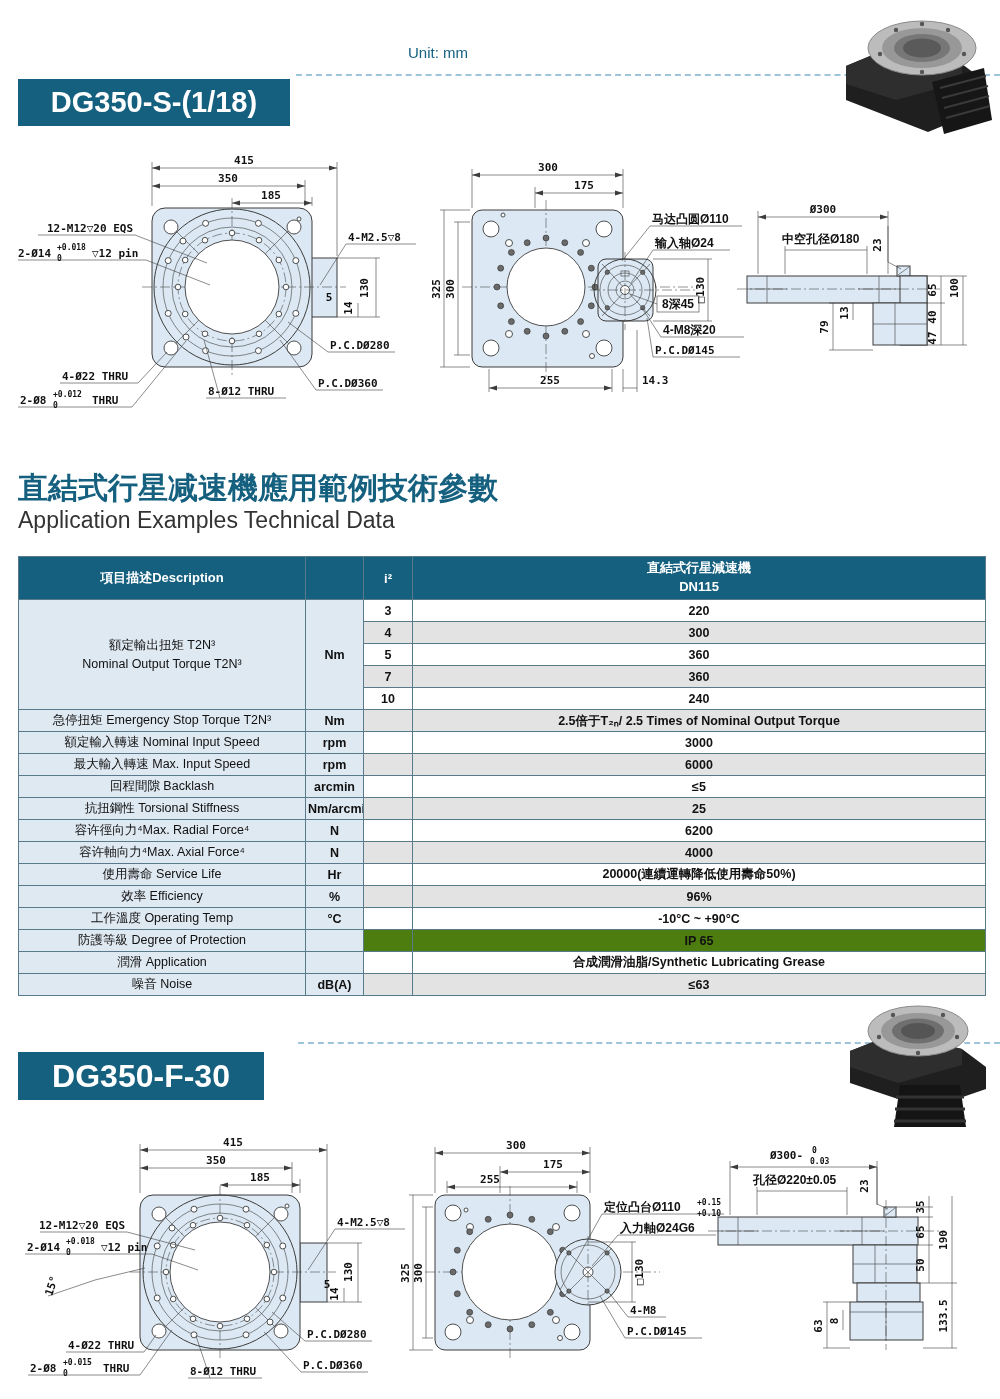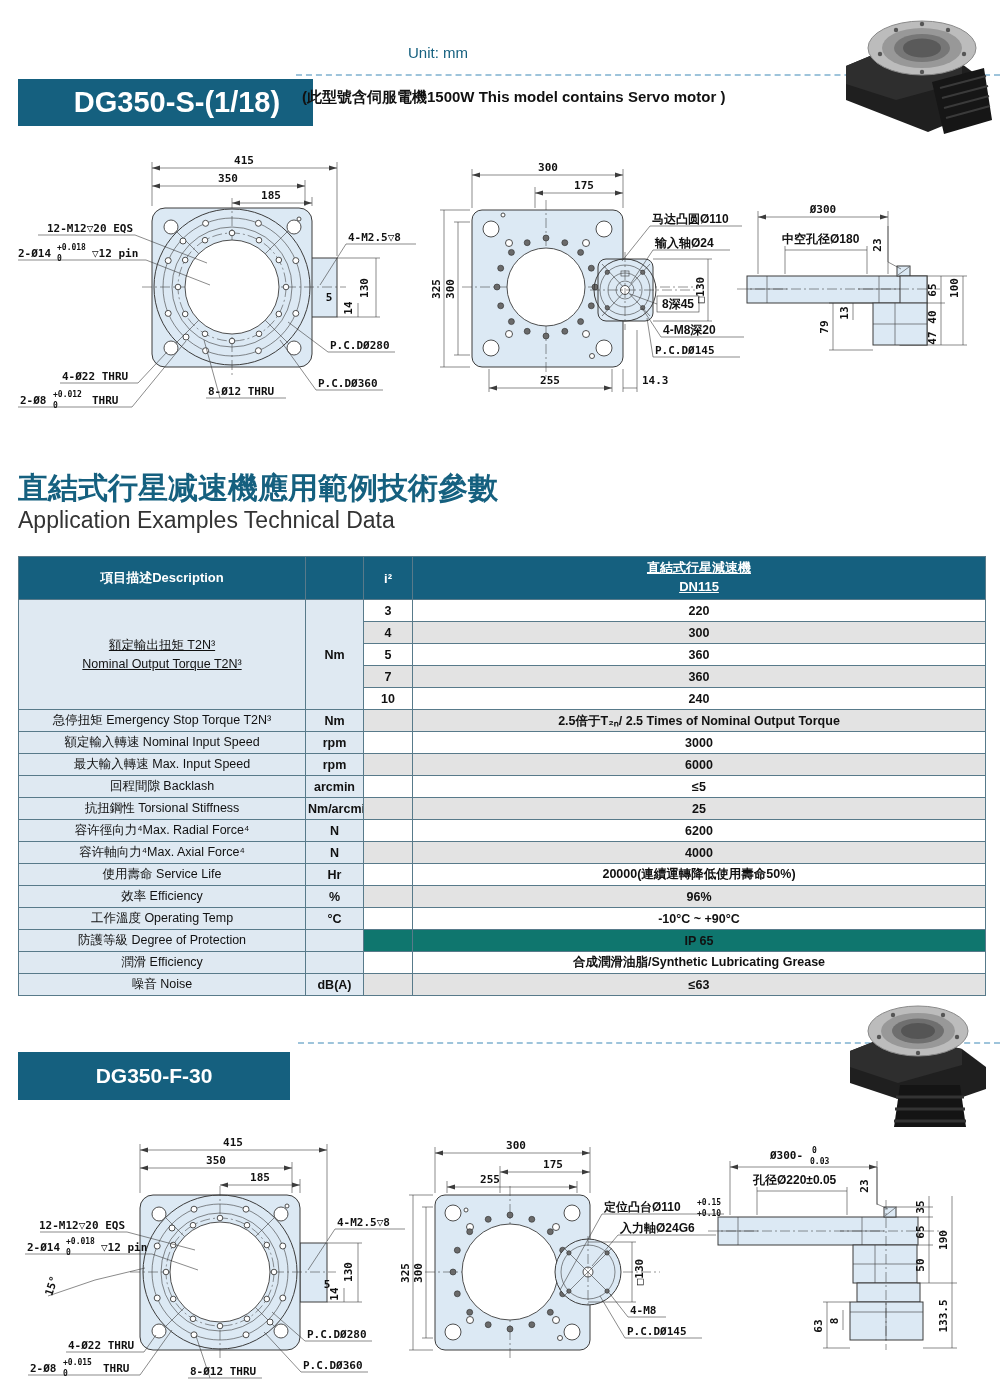--- a/index.html
+++ b/index.html
@@ -6,43 +6,43 @@
   #page{position:relative;width:1000px;height:1399px;background:#fff;overflow:hidden;
         font-family:"Liberation Sans",sans-serif;}
   .teal{color:#15607f;}
   .title1{position:absolute;left:18px;top:22px;font-size:30px;font-weight:700;letter-spacing:0;}
   .unitlbl{position:absolute;left:408px;top:44px;font-size:15px;font-weight:400;}
   .dash{position:absolute;border-top:2px dashed #9ec4db;height:0;}
   .dash1{left:296px;top:74px;width:704px;}
   .dash2{left:298px;top:1042px;width:702px;}
   .badge{position:absolute;background:#15607f;color:#fff;font-weight:700;
          display:flex;align-items:center;justify-content:center;}
-  .badge1{left:18px;top:79px;width:272px;height:47px;font-size:29px;padding-left:23px;}
-  .badge2{left:18px;top:1052px;width:272px;height:48px;font-size:21px;}
+  .badge1{left:18px;top:79px;width:272px;height:47px;font-size:29px;}
+  .badge2{left:18px;top:1052px;width:246px;height:48px;font-size:32px;}
   .note{position:absolute;font-size:15px;font-weight:600;color:#111;white-space:nowrap;}
   .note1{left:302px;top:88px;}
   .note2{left:300px;top:1064px;}
   .sec2t{position:absolute;left:18px;top:468px;font-size:30px;font-weight:700;}
   .sec2s{position:absolute;left:18px;top:507px;font-size:23px;color:#333;font-weight:400;}
 
   table.tech{position:absolute;left:18px;top:556px;width:967px;border-collapse:collapse;
              table-layout:fixed;font-family:"Liberation Sans",sans-serif;}
   table.tech td{border:1px solid #587a8a;overflow:hidden;white-space:nowrap;text-align:center;
                 height:21px;padding:0 2px;font-size:12.5px;color:#111;}
   tr.head td{background:#15607f;color:#fff;font-weight:700;height:42px;font-size:13px;}
   tr.head .two{line-height:1.25;}
   td.b{background:#dfe9f2;}
   td.w{background:#ffffff;}
   td.g{background:#e3e3e3;}
-  td.hl{background:#0f766e;}
+  td.hl{background:#4d7c0f;}
   td.val{font-weight:700;font-size:13px;}
   td.unit{font-weight:700;font-size:12px;}
   td.usm{font-size:10px;font-weight:700;}
   td.vsm{font-size:11px;font-weight:700;margin-left:8px;}
-  .two div{line-height:1.45;text-decoration:underline;}
+  .two div{line-height:1.45;}
 
   svg text{user-select:none;}
   .d{font-family:"DejaVu Sans Mono",monospace;font-size:11px;font-weight:700;fill:#111;}
   .ds{font-family:"DejaVu Sans Mono",monospace;font-size:8px;font-weight:700;fill:#111;}
   .dz{font-family:"Liberation Sans",sans-serif;font-size:12px;font-weight:700;fill:#111;}
   .pl{fill:#dce9f4;stroke:#3c3c3c;stroke-width:1;}
   .ln{fill:none;stroke:#3c3c3c;stroke-width:1;}
   .thin{fill:none;stroke:#3c3c3c;stroke-width:0.6;}
   .cl{fill:none;stroke:#3c3c3c;stroke-width:0.55;stroke-dasharray:10 3 2 3;}
   .hole{fill:#fff;stroke:#3c3c3c;stroke-width:0.9;}
@@ -50,21 +50,20 @@
   .ar{fill:#3c3c3c;stroke:none;}
 </style>
 </head>
 <body>
 
 <div id="page">
 
   <div class="unitlbl teal">Unit: mm</div>
   <div class="dash dash1"></div>
   <div class="badge badge1">DG350-S-(1/18)</div>
-  <div class="note note1">(此型號含伺服電機1500W  This model contains Servo motor )</div>
 
   <svg style="position:absolute;left:836px;top:4px" width="164" height="132" viewBox="0 0 164 132">
     <polygon points="10,62 58,42 126,60 150,78 150,104 92,128 10,96" fill="#1f1f1f"></polygon>
     <polygon points="10,62 58,42 126,60 126,78 60,96 10,80" fill="#2e2e2e"></polygon>
     <polygon points="96,78 148,64 156,116 108,130" fill="#161616"></polygon>
     <line x1="104" y1="84" x2="150" y2="72" stroke="#3a3a3a" stroke-width="2"></line>
     <line x1="106" y1="94" x2="152" y2="82" stroke="#3a3a3a" stroke-width="2"></line>
     <line x1="108" y1="104" x2="153" y2="92" stroke="#3a3a3a" stroke-width="2"></line>
     <line x1="110" y1="114" x2="154" y2="102" stroke="#3a3a3a" stroke-width="2"></line>
     <ellipse cx="86" cy="44" rx="54" ry="27" fill="#bcbcbc" stroke="#8a8a8a"></ellipse>
@@ -434,21 +433,21 @@
           <td class="w"></td>
           <td class="w val">-10°C ~ +90°C</td>
         </tr>
     <tr>
           <td class="b">防護等級 Degree of Protection</td>
           <td class="b unit"></td>
           <td class="hl"></td>
           <td class="hl val">IP 65</td>
         </tr>
     <tr>
-          <td class="b">潤滑 Efficiency</td>
+          <td class="b">潤滑 Application</td>
           <td class="b unit"></td>
           <td class="w"></td>
           <td class="w val">合成潤滑油脂/Synthetic Lubricating Grease</td>
         </tr>
     <tr>
           <td class="b">噪音 Noise</td>
           <td class="b usm">dB(A)</td>
           <td class="g"></td>
           <td class="g val">≤63</td>
         </tr>

